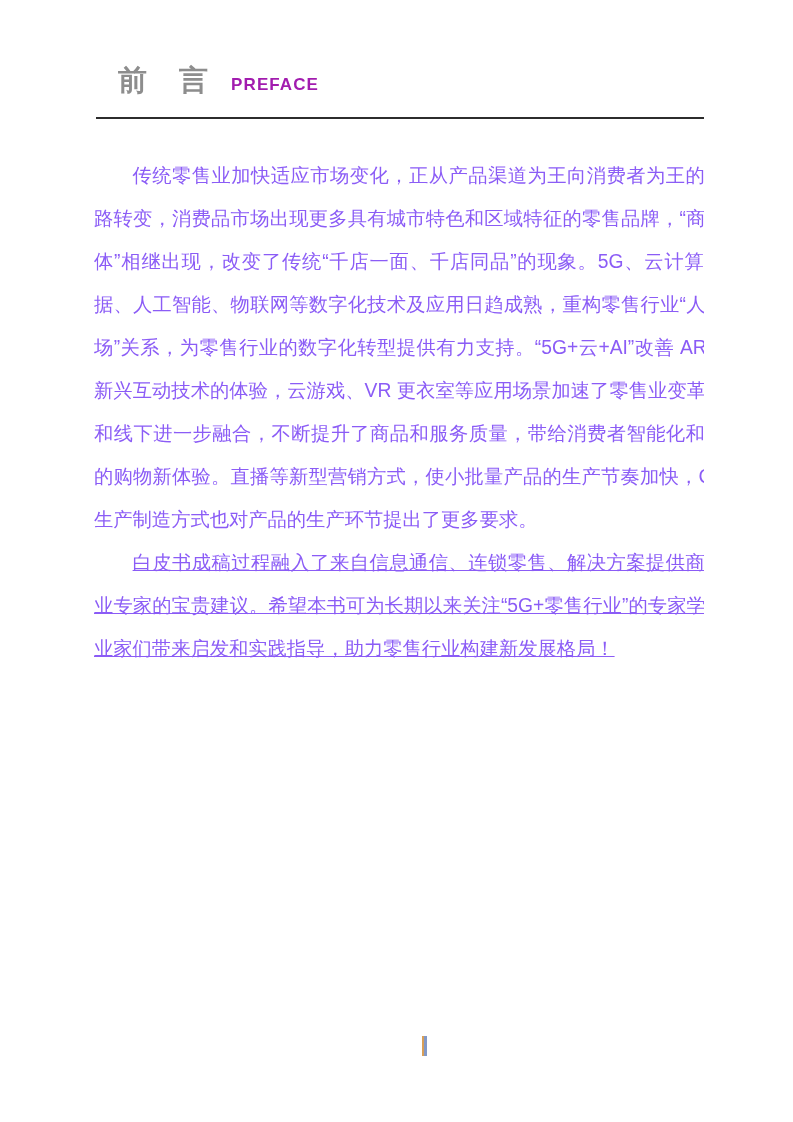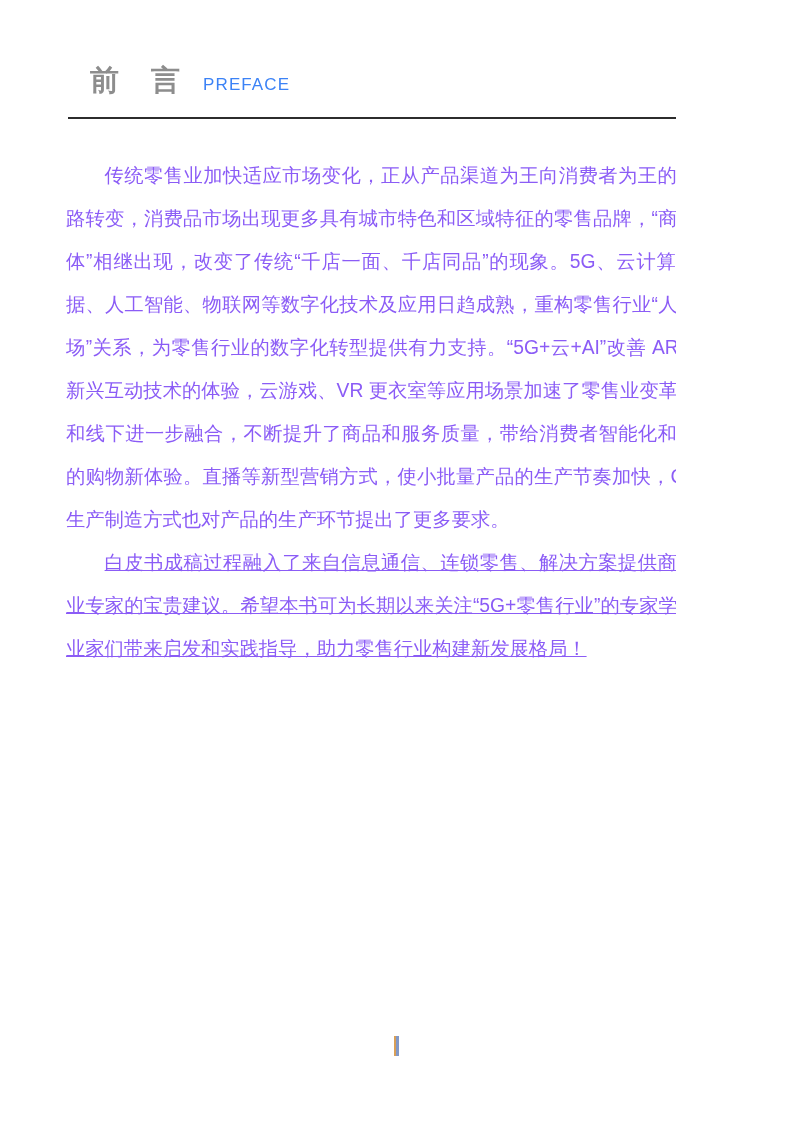--- a/index.html
+++ b/index.html
@@ -8,20 +8,21 @@
     background: #ffffff;
   }
 
   .page {
     position: relative;
     width: 676px;
     height: 1122px;
     background: #ffffff;
     overflow: hidden;
     font-family: "Liberation Sans", "DejaVu Sans", sans-serif;
+    margin-left: 28px;
     -webkit-font-smoothing: antialiased;
   }
 
   
   .header {
     position: absolute;
     left: 68px;
     top: 66px;
     width: 674px;
   }
@@ -38,22 +39,22 @@
     font-size: 29px;
     font-weight: bold;
     color: #8d8d8d;
     letter-spacing: 12px;
     line-height: 1;
     white-space: pre;
   }
 
   .header-en {
     font-size: 17px;
-    font-weight: normal;
-    color: #3b82f6;
+    font-weight: bold;
+    color: #a21caf;
     letter-spacing: 1.1px;
     line-height: 1;
     margin-left: 11px;
   }
 
   .header-rule {
     width: 100%;
     height: 1.6px;
     background: #2c2c2c;
     margin-top: 9px;

